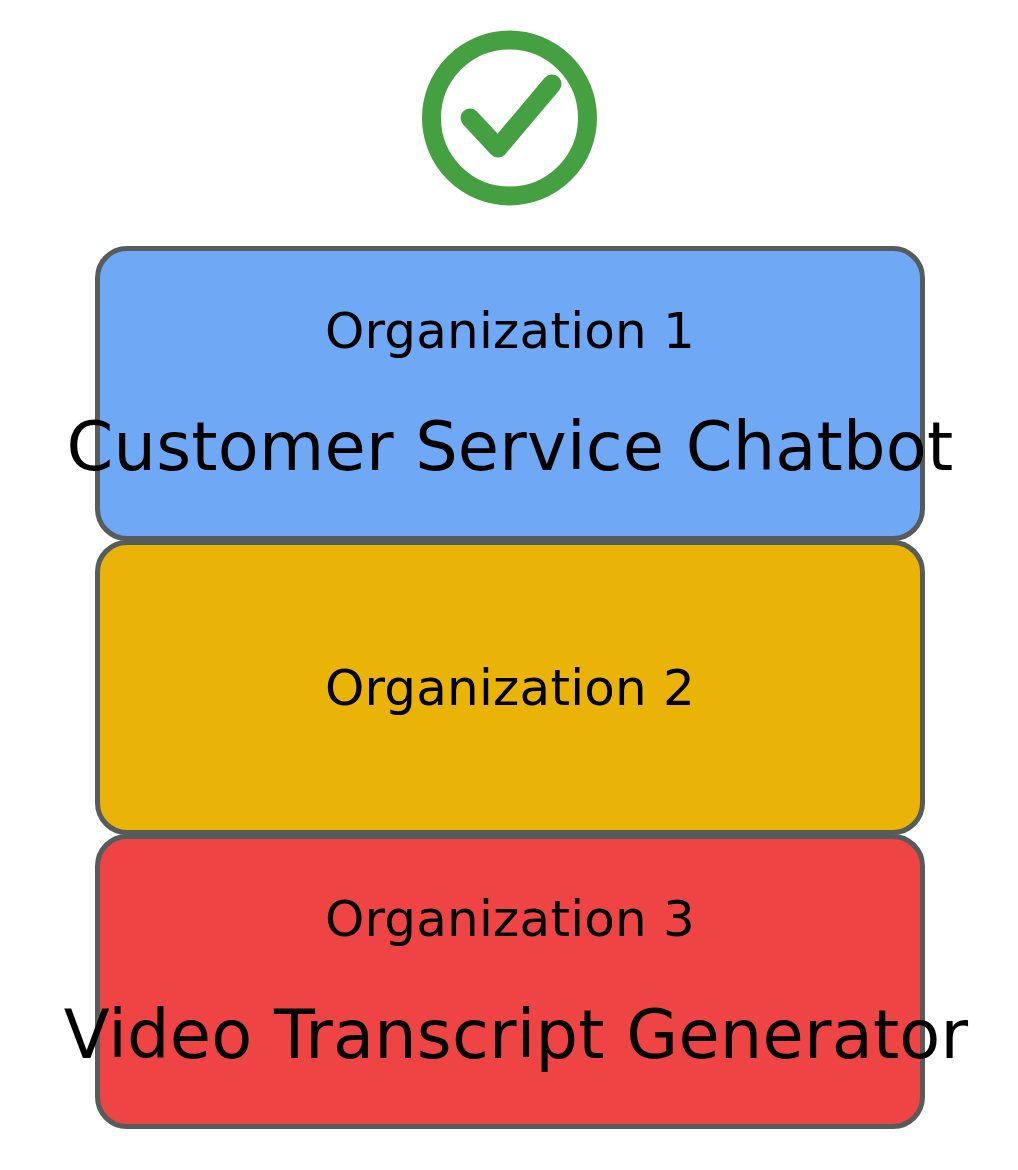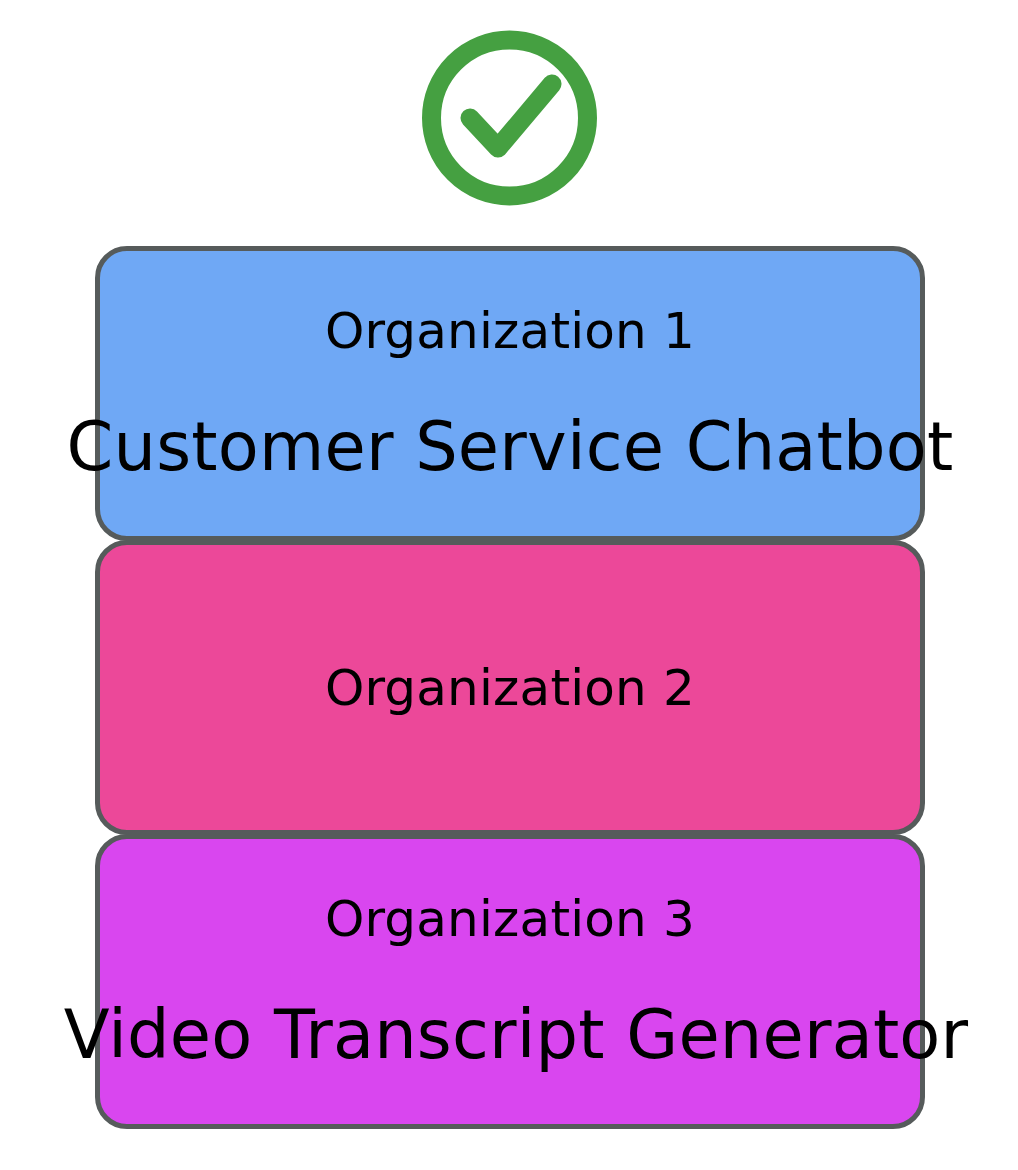--- a/index.html
+++ b/index.html
@@ -90,22 +90,22 @@
   </svg>
 </div>
 
 <div id="org-stack">
 
   <div class="org-card org-card-1" style="background-color: rgb(111, 168, 245); border-color: rgb(86, 91, 91);">
     <div class="org-title" style="color: rgb(0, 0, 0);">Organization 1</div>
     <div class="org-subtitle" style="color: rgb(0, 0, 0);">Customer Service Chatbot</div>
   </div>
 
-  <div class="org-card org-card-2" style="background-color: #ec4899; border-color: rgb(86, 91, 91);">
+  <div class="org-card org-card-2" style="background-color: #eab308; border-color: rgb(86, 91, 91);">
     <div class="org-title" style="color: rgb(0, 0, 0);">Organization 2</div>
   </div>
 
-  <div class="org-card org-card-3" style="background-color: #d946ef; border-color: rgb(86, 91, 91);">
+  <div class="org-card org-card-3" style="background-color: #ef4444; border-color: rgb(86, 91, 91);">
     <div class="org-title" style="color: rgb(0, 0, 0);">Organization 3</div>
     <div class="org-subtitle" style="color: rgb(0, 0, 0); margin-left: 12px;">Video Transcript Generator</div>
   </div>
 
 </div>
 
 </body></html>

